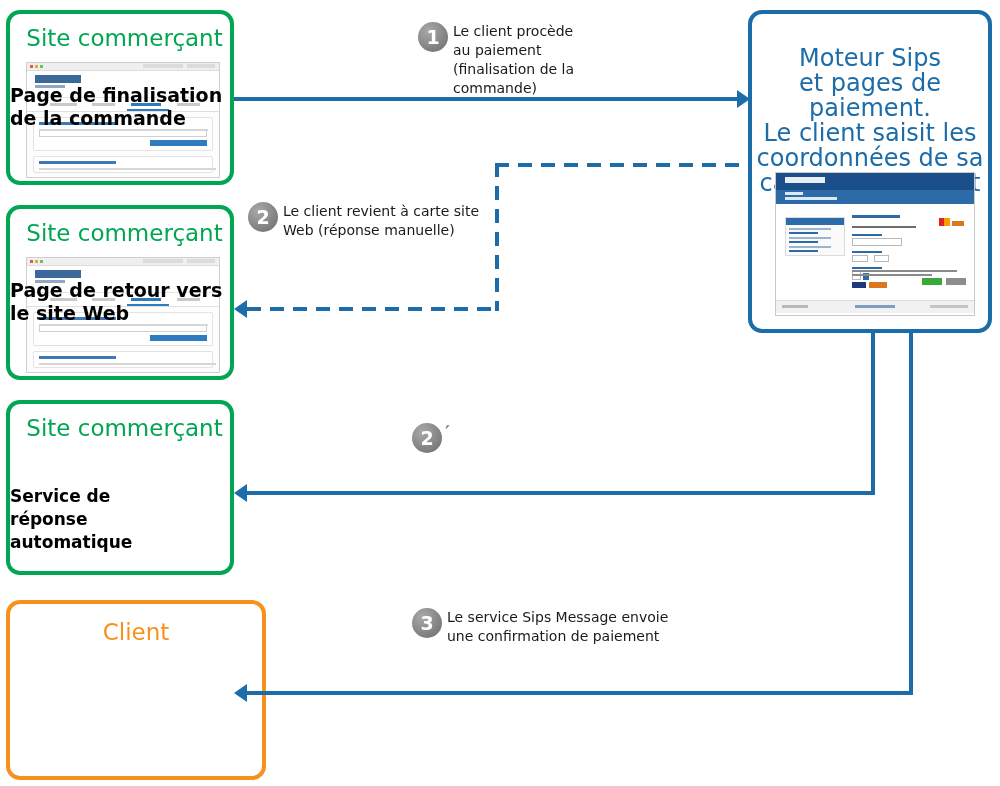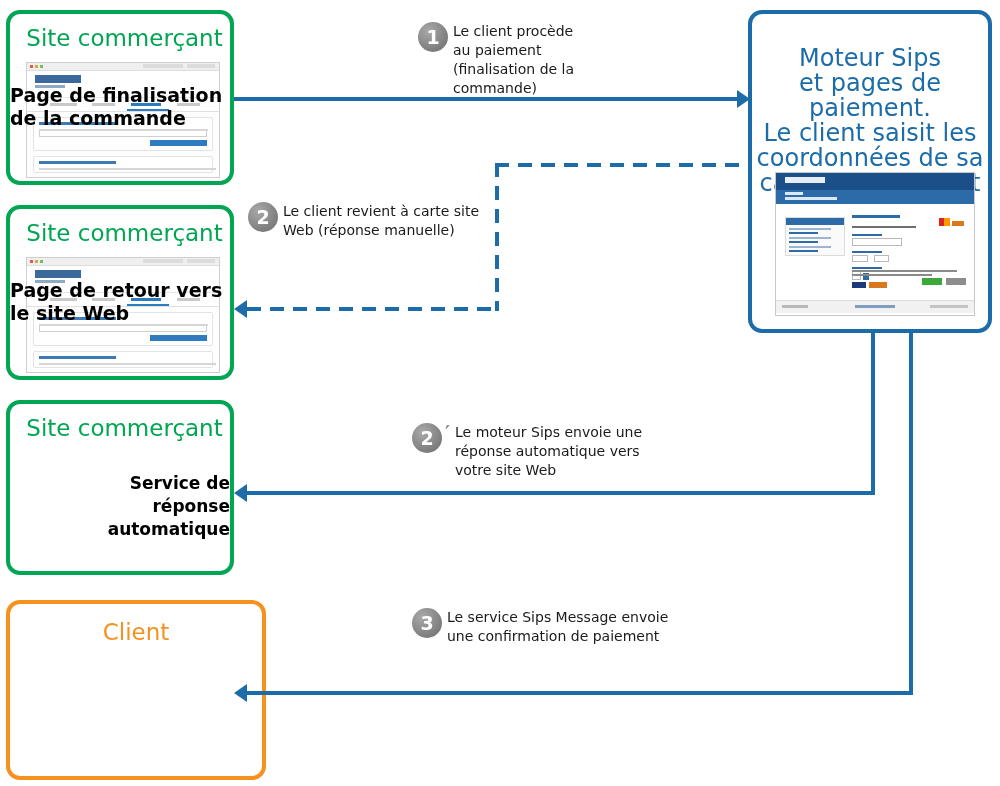--- a/index.html
+++ b/index.html
@@ -174,21 +174,21 @@
       </div>
 
     </div>
     <div class="shot-label" style="top:70px;">Page de retour
 vers le site
 Web</div>
   </div>
 
   <div class="node green" style="left:6px;top:400px;width:228px;height:175px;">
     <div class="node-title green" style="margin-top:10px;">Site commerçant</div>
-    <div style="margin-top:30px;text-align:right;font-weight:bold;font-size:17px;line-height:23px;color:#000;white-space:pre-line;">Service de
+    <div style="margin-top:43px;text-align:left;font-weight:bold;font-size:17px;line-height:23px;color:#000;white-space:pre-line;">Service de
 réponse
 automatique</div>
   </div>
 
   <div class="node orange" style="left:6px;top:600px;width:260px;height:180px;">
     <div class="node-title orange" style="margin-top:14px;">Client</div>
 
   </div>
 
   <div class="node blue" style="left:748px;top:10px;width:244px;height:323px;">
@@ -288,23 +288,20 @@
 
   <div class="step" style="left:248px;top:202px;width:240px;">
     <span class="badge">2</span>
     <span class="txt">Le client revient à carte site
 Web (réponse manuelle)</span>
   </div>
 
   <div class="step" style="left:412px;top:423px;width:250px;">
     <span class="badge">2</span>
     <span class="prime">′</span>
-    <span class="txt">Le moteur Sips envoie une
-réponse automatique vers
-votre site Web</span>
   </div>
 
   <div class="step" style="left:412px;top:608px;width:270px;">
     <span class="badge">3</span>
     <span class="txt">Le service Sips Message envoie
 une confirmation de paiement</span>
   </div>
 
 </div>
 

